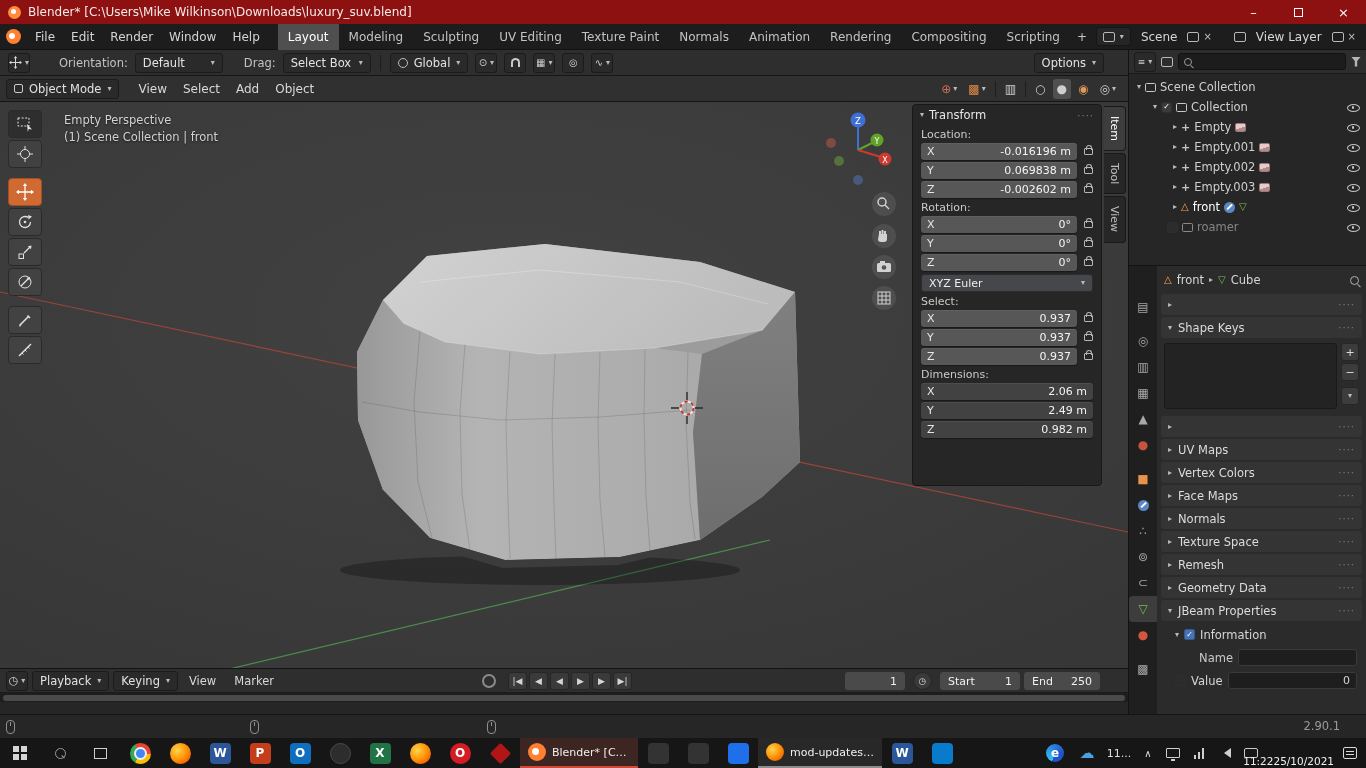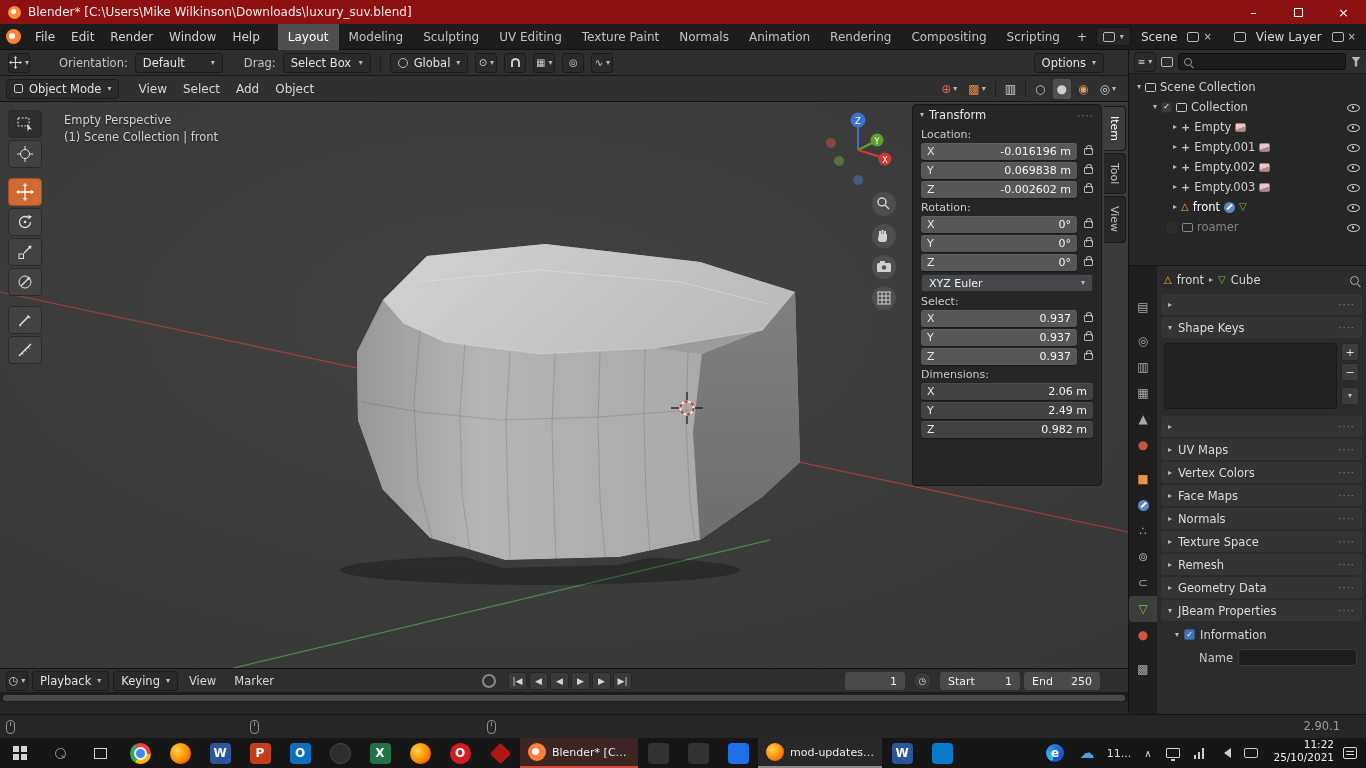--- a/index.html
+++ b/index.html
@@ -150,21 +150,21 @@
 .b-ico::after{content:"";position:absolute;left:4px;top:4.5px;width:7px;height:7px;border-radius:50%;background:#fff}
 .tray{margin-left:auto;display:flex;align-items:stretch}
 .tslot{display:flex;align-items:center;justify-content:center;flex:none;color:#dedede}
 .cloudg{color:#4aa3e0;font-size:15px}
 .monitor{width:14px;height:10px;border:1px solid #cfcfcf;border-radius:1px;position:relative}
 .monitor::after{content:"";position:absolute;left:4px;top:10px;width:4px;height:2px;background:#cfcfcf}
 .bars{display:flex;gap:1.5px;align-items:flex-end;height:11px}
 .bars i{width:2.5px;background:#cfcfcf;display:block}
 .vol-tri{width:0;height:0;border:5px solid transparent;border-right:7px solid #cfcfcf}
 .traybox{width:14px;height:10px;border:1px solid #c9c9c9;border-radius:2px}
-.clock{display:flex;flex-direction:column;align-items:flex-end;justify-content:flex-start;font-size:10.5px;line-height:13px;color:#f0f0f0;width:70px}
+.clock{display:flex;flex-direction:row;align-items:flex-end;justify-content:flex-end;font-size:10.5px;line-height:13px;color:#f0f0f0;width:70px}
 .notif{width:14px;height:12px;border:1px solid #d9d9d9;border-radius:2px;position:relative}
 .notif::after{content:"";position:absolute;left:2px;right:2px;top:3px;height:1px;background:#d9d9d9;box-shadow:0 3px 0 #d9d9d9}
 </style>
 </head>
 <body>
 
 <div id="root">
 
   <div class="titlebar">
     <span class="tb-logo"></span>
@@ -730,20 +730,27 @@
         </div>
       <div class="jb-row">
         <span class="caret">▾</span>
         <span class="cb blue">✓</span>
         <span>Information</span>
       </div>
       <div class="jb-row">
         <span class="jb-label">Name</span>
         <div class="jfield"></div>
       </div>
+      <div class="jb-row">
+        <span class="cb off"></span>
+        <span>Value</span>
+        <div class="jfield">
+            <span class="val">0</span>
+          </div>
+      </div>
     </div>
   </div>
 
   <div class="timeline">
     <div class="tl-head">
       <div class="ibtn">
           <span>◷</span>
           <span class="caret">▾</span>
         </div>
       <div class="dd">

